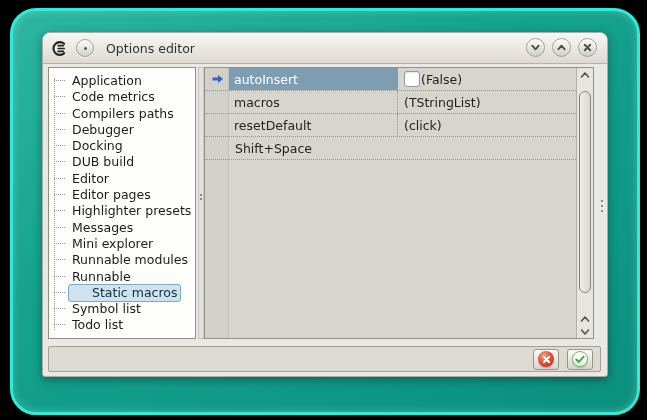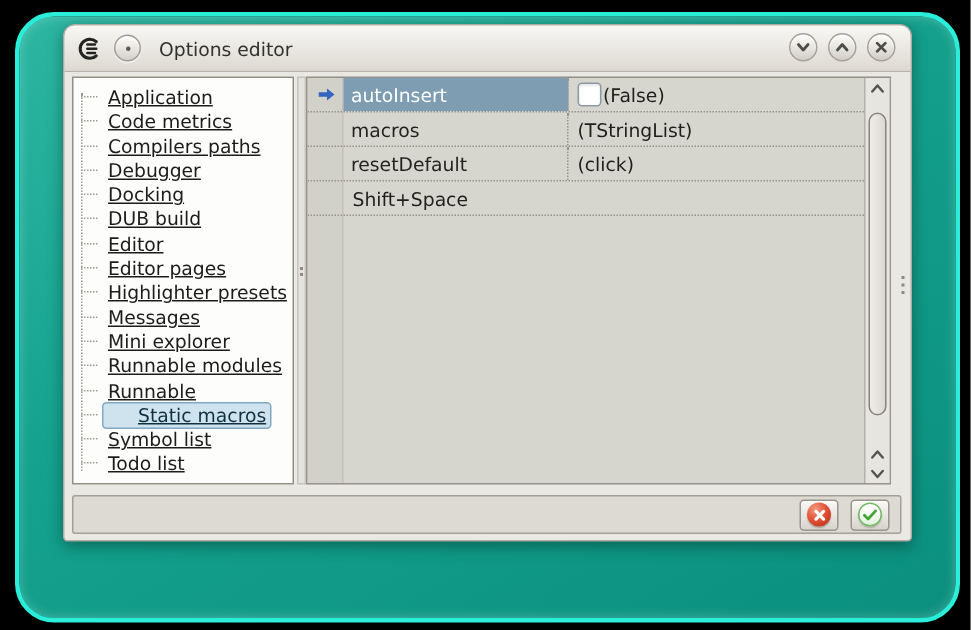--- a/index.html
+++ b/index.html
@@ -10,21 +10,21 @@
   }
   
   .teal-frame{
     position:absolute;left:10px;top:8px;width:624px;height:401px;
     border-radius:26px;border:3px solid #2aeed9;
     background:linear-gradient(150deg,#2cb6a2 0%,#14a28e 40%,#0b8f7e 100%);
     box-shadow:inset 0 0 8px rgba(255,255,255,.25);
   }
   
   .window{
-    position:absolute;left:42px;top:16px;width:564px;height:343px;
+    position:absolute;left:42px;top:32px;width:564px;height:343px;
     background:#eae8e2;border:1px solid #aeaba3;
     border-radius:8px 8px 3px 3px;
     box-shadow:0 3px 10px rgba(0,0,0,.35);
   }
   .titlebar{
     position:absolute;left:0;top:0;right:0;height:30px;
     border-radius:7px 7px 0 0;
     background:linear-gradient(#f8f7f4,#ddd9d2);
     border-bottom:1px solid #b7b3ab;
     display:flex;align-items:center;
@@ -54,21 +54,21 @@
     padding-top:4px;overflow:hidden;
   }
   .tree-guide{position:absolute;left:5px;top:10px;height:252px;border-left:1px dotted #9b9b96;}
   .tree-item{
     position:relative;height:16.3px;line-height:16.3px;font-size:12.5px;color:#1c1c1a;
     padding-left:19px;white-space:nowrap;cursor:default;
   }
   .tree-item::before{
     content:"";position:absolute;left:5px;top:8px;width:11px;border-top:1px dotted #9b9b96;
   }
-  .tree-item .lbl{display:inline-block;padding:0 3px;border:1px solid transparent;border-radius:3px;text-decoration:underline;}
+  .tree-item .lbl{display:inline-block;padding:0 3px;border:1px solid transparent;border-radius:3px;}
   .tree-item.selected .lbl{
     background:#cfe3ee;border-color:#7fa9c2;color:#10303f;padding-left:23px;
   }
   
   .splitter{
     position:absolute;left:155px;top:34px;width:6px;height:272px;
     background:#e5e3dd;border:1px solid #c7c4bd;box-sizing:border-box;
   }
   .splitter .grip{position:absolute;left:1px;top:126px;width:2px;}
   .splitter .grip i{display:block;width:2px;height:2px;background:#8d8a83;margin-bottom:2px;}
@@ -78,21 +78,21 @@
     border:1px solid #96938b;box-sizing:border-box;display:flex;background:#d6d5ce;
   }
   .gridbody{flex:1;position:relative;overflow:hidden;}
   .gutter-col{position:absolute;left:0;top:0;bottom:0;width:23px;background:#d2d1c9;border-right:1px solid #c3c1b9;}
   .prow{
     position:relative;display:flex;height:23px;box-sizing:border-box;
     border-bottom:1px dotted #96948c;align-items:stretch;
   }
   .pcell-gutter{width:24px;display:flex;align-items:center;justify-content:center;}
   .pcell-name{
-    width:150px;box-sizing:border-box;padding-left:5px;display:flex;align-items:center;
+    width:169px;box-sizing:border-box;padding-left:5px;display:flex;align-items:center;
     font-size:12.5px;color:#232320;border-right:1px dotted #96948c;
   }
   .prow.selected .pcell-name{background:#7e9cb2;color:#ffffff;}
   .pcell-value{
     flex:1;display:flex;align-items:center;padding-left:6px;font-size:12.5px;color:#201f1d;gap:1px;
   }
   .checkbox{
     width:14px;height:14px;background:#fff;border:1px solid #8d9aa6;border-radius:3px;
     box-shadow:inset 0 1px 2px rgba(0,0,0,.12);cursor:pointer;flex:0 0 auto;
   }

